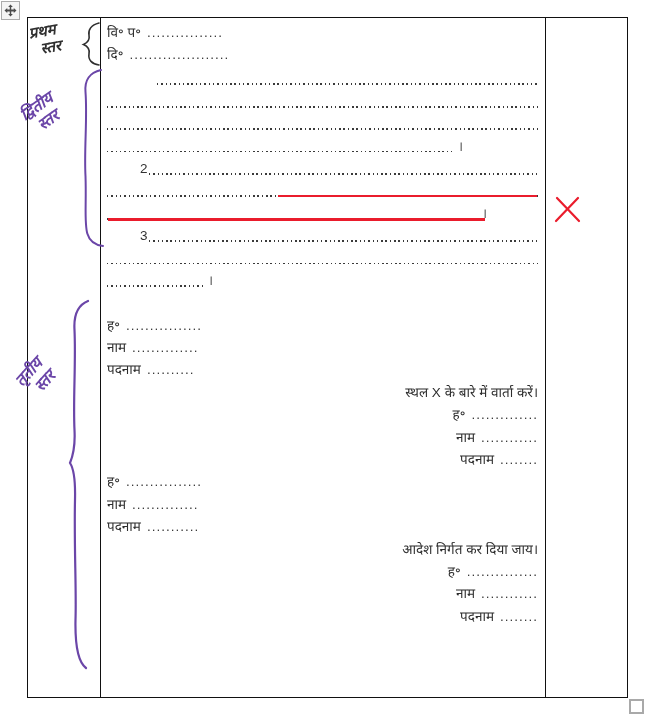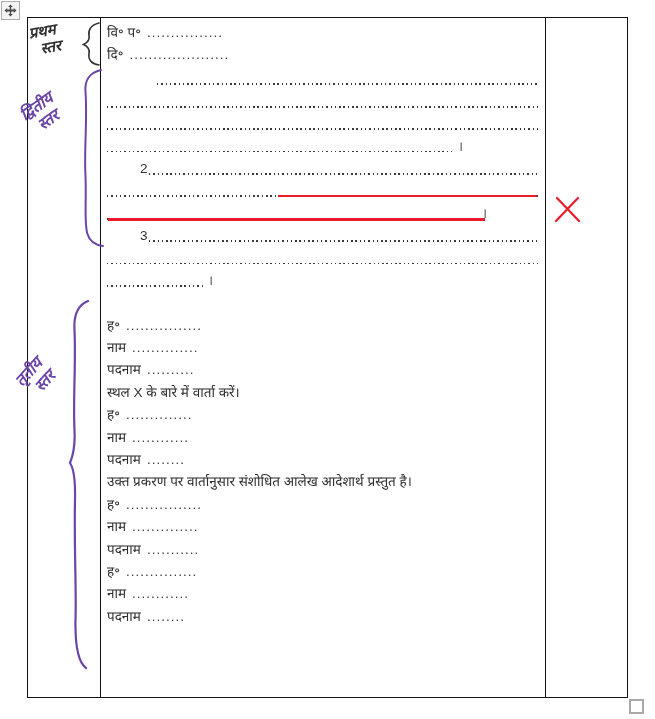--- a/index.html
+++ b/index.html
@@ -27,21 +27,21 @@
   .annot{position:absolute;line-height:1.15;font-style:italic;font-weight:bold;white-space:nowrap;}
   .annot .l2{display:block;margin-left:9px;}
   .annot.first{left:30px;top:22px;color:#2f2f2f;transform:rotate(-10deg);font-size:15px;}
   .annot.second{left:24px;top:96px;color:#6b46a8;transform:rotate(-35deg);font-size:16px;}
   .annot.third{left:20px;top:360px;color:#6b46a8;transform:rotate(-48deg);font-size:16px;}
 
   
   .content{position:absolute;left:100px;top:17px;width:445px;height:524px;box-sizing:border-box;
     padding:6px 7px 0 7px;font-size:13.5px;}
   .row{height:22.4px;display:flex;align-items:baseline;overflow:hidden;}
-  .row.right{}
+  .row.right{justify-content:flex-end;}
   .row.dotline{align-items:flex-end;padding-bottom:4px;box-sizing:border-box;}
   .dotfill{height:1.7px;flex:1 1 auto;
     background-image:repeating-linear-gradient(to right,#3a3a3a 0,#3a3a3a 1.4px,transparent 1.4px,transparent 4.3px);
     margin-bottom:1px;}
   .dotfill.fixed{flex:0 0 auto;}
   .dots{color:#3a3a3a;letter-spacing:1px;margin-left:6px;white-space:nowrap;}
   .num{color:#333;margin-right:1px;line-height:1;}
   .danda{color:#555;margin-left:3px;line-height:1;}
   .lbl{white-space:nowrap;}
 
@@ -154,33 +154,33 @@
       </div>
       <div class="row right">
         <span class="lbl">नाम</span>
         <span class="dots">............</span>
       </div>
       <div class="row right">
         <span class="lbl">पदनाम</span>
         <span class="dots">........</span>
       </div>
       <div class="row">
-        <span>उक्त प्रकरण पर वार्तानुसार संशोधित आलेख आदेशार्थ प्रस्तुत है।</span>
-      </div>
-      <div class="row">
         <span class="lbl">ह॰</span>
         <span class="dots">................</span>
       </div>
       <div class="row">
         <span class="lbl">नाम</span>
         <span class="dots">..............</span>
       </div>
       <div class="row">
         <span class="lbl">पदनाम</span>
         <span class="dots">...........</span>
+      </div>
+      <div class="row right">
+        <span>आदेश निर्गत कर दिया जाय।</span>
       </div>
       <div class="row right">
         <span class="lbl">ह॰</span>
         <span class="dots">...............</span>
       </div>
       <div class="row right">
         <span class="lbl">नाम</span>
         <span class="dots">............</span>
       </div>
       <div class="row right">

